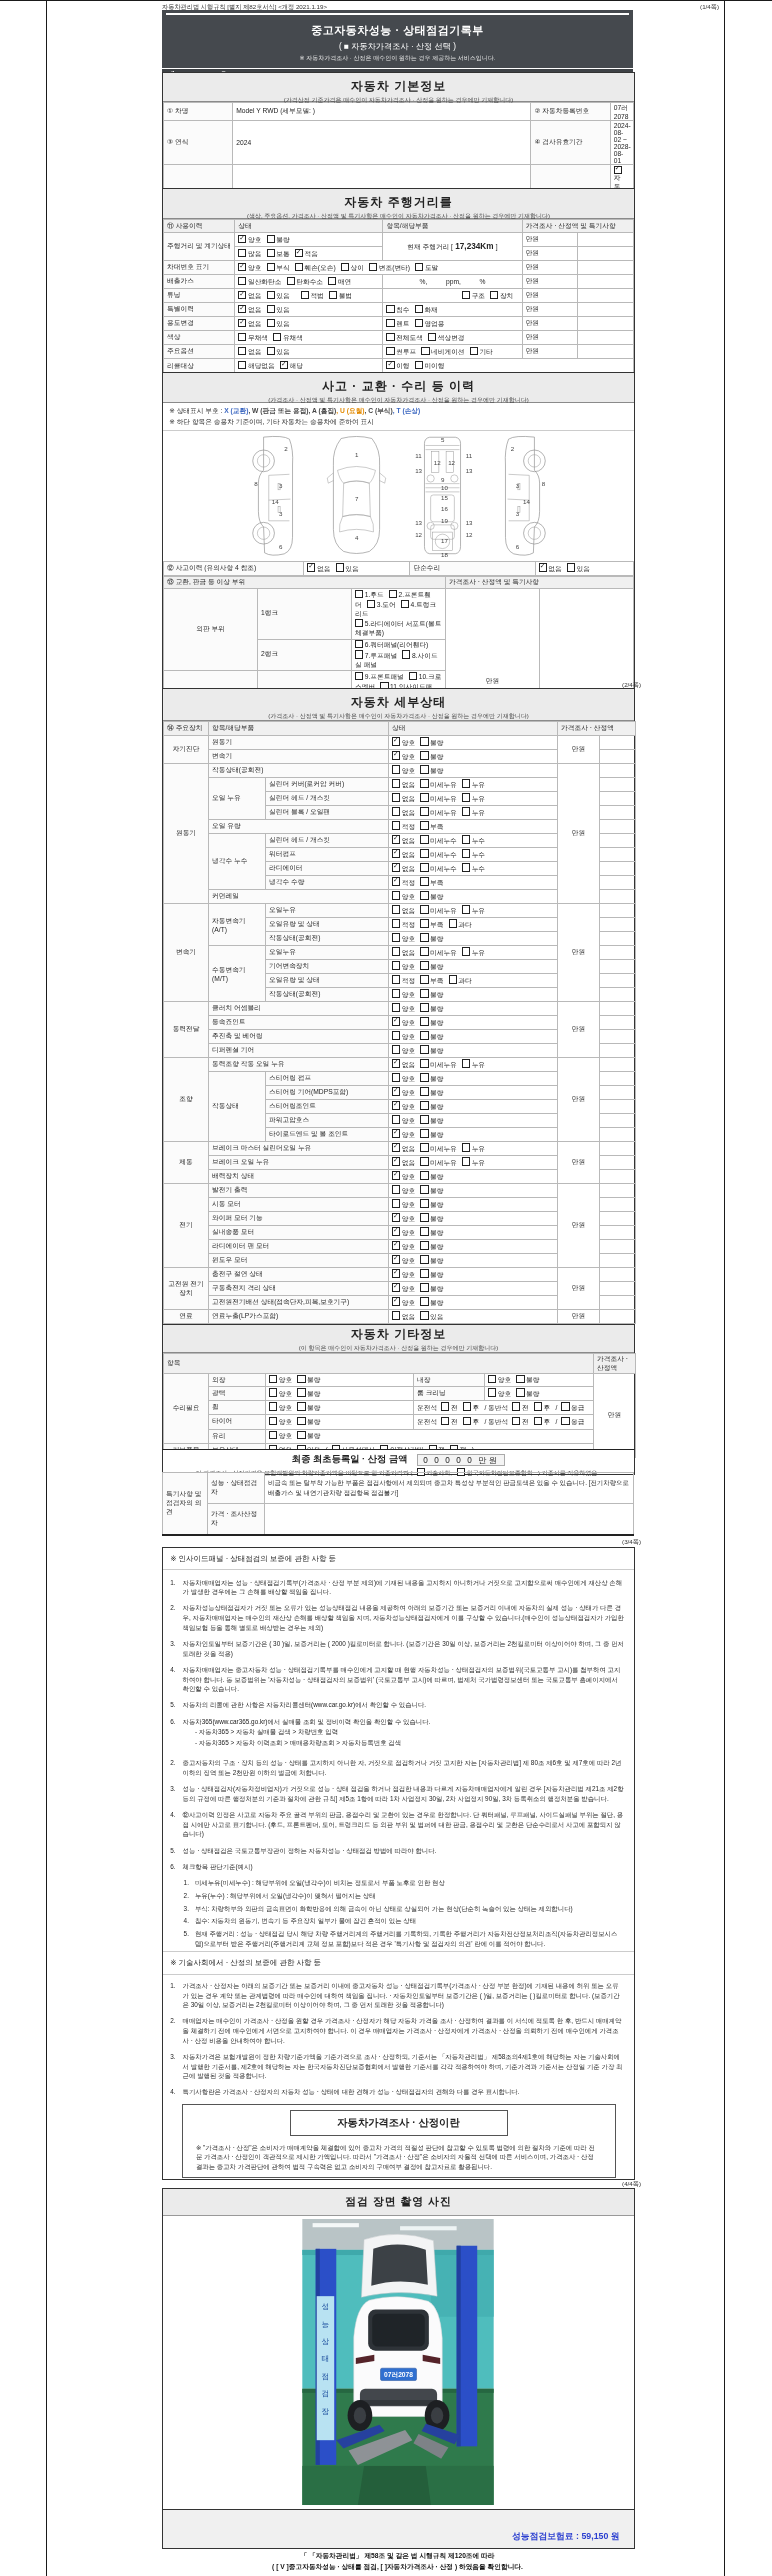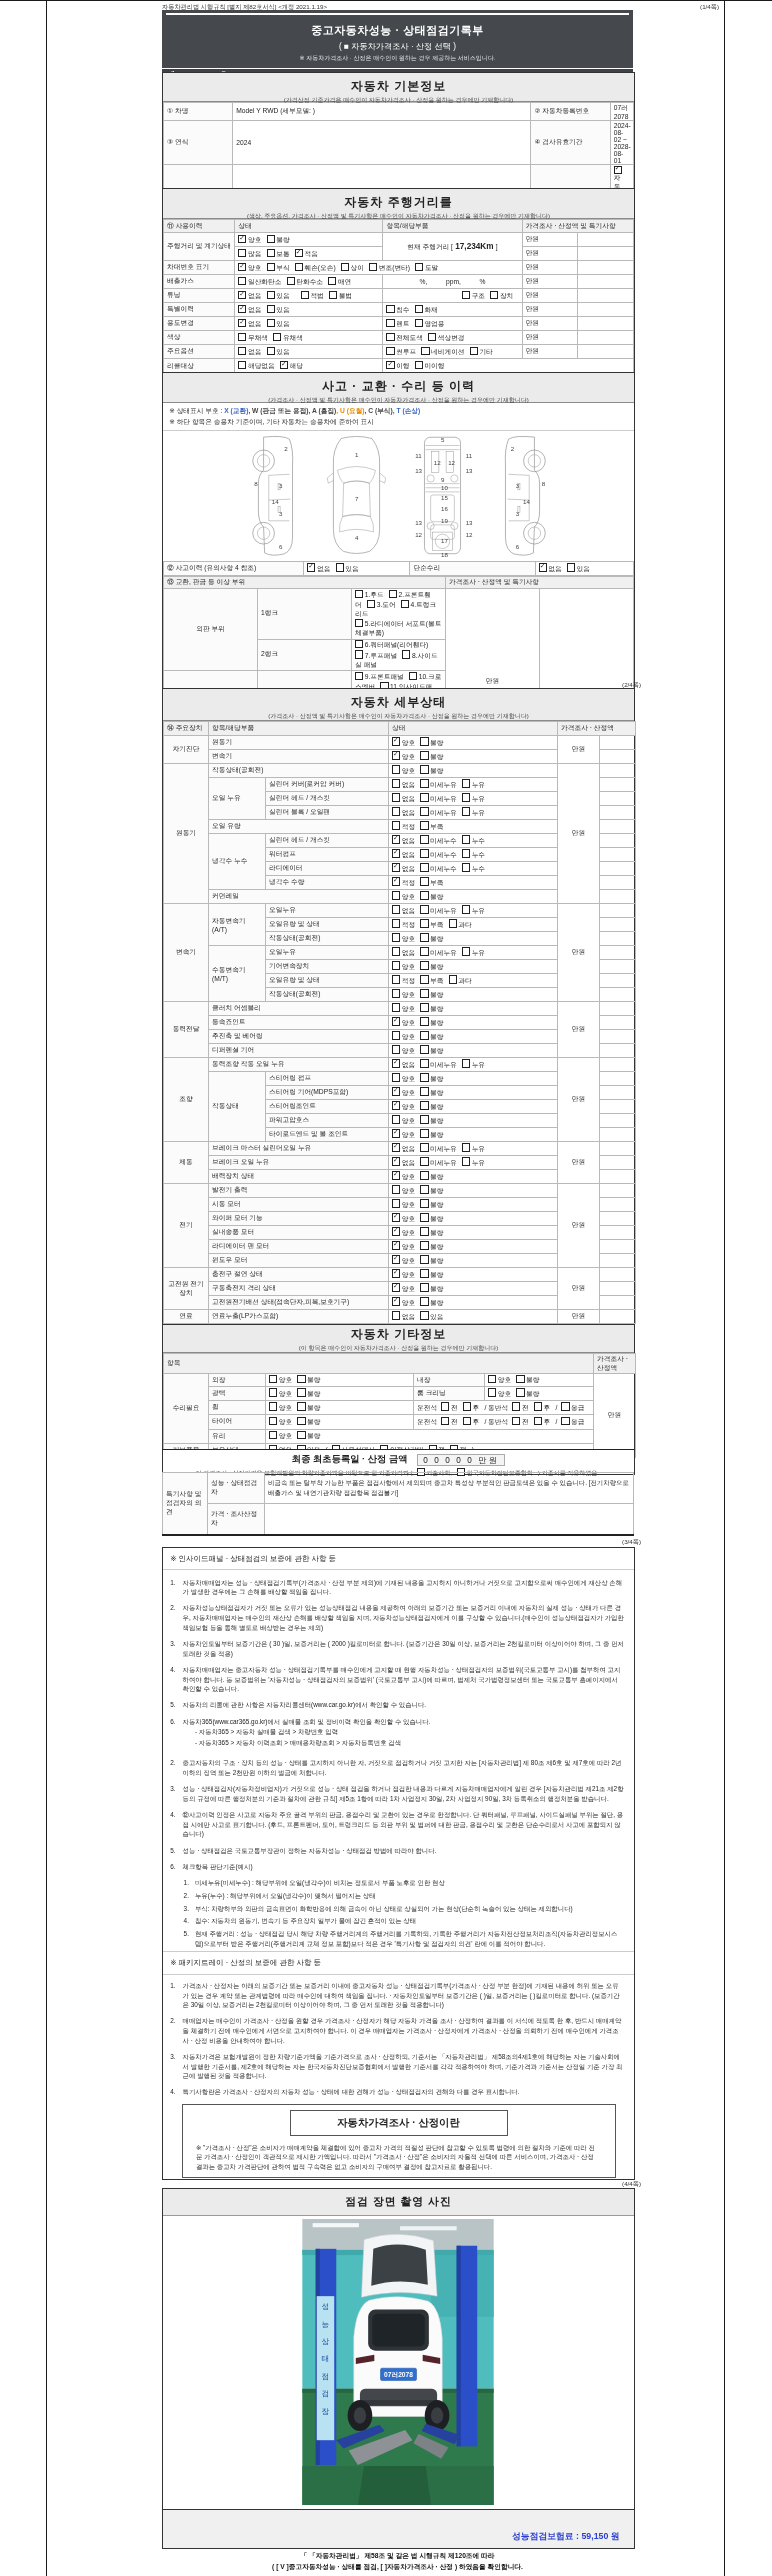--- a/index.html
+++ b/index.html
@@ -778,21 +778,21 @@
         </div>
         <div class="nsubh">
           <span class="n">4.</span>
           <span class="s">침수: 자동차의 원동기, 변속기 등 주요장치 일부가 물에 잠긴 흔적이 있는 상태</span>
         </div>
         <div class="nsubh">
           <span class="n">5.</span>
           <span class="s">현재 주행거리 : 성능 · 상태점검 당시 해당 차량 주행거리계의 주행거리를 기록하되, 기록한 주행거리가 자동차전산정보처리조직(자동차관리정보시스템)으로부터 받은 주행거리(주행거리계 교체 정보 포함)보다 적은 경우 '특기사항 및 점검자의 의견' 란에 이를 적어야 합니다.</span>
         </div>
       </div>
-    <div class="sub-head" style="border-top:0.5px solid #ccc">※ 패키지트레이 · 산정의 보증에 관한 사항 등</div>
+    <div class="sub-head" style="border-top:0.5px solid #ccc">※ 기술사회에서 · 산정의 보증에 관한 사항 등</div>
     <div class="nbody" id="noticeList3" style="padding-top:6.2px">
         <div class="ni">
           <span class="n">1.</span>
           <span class="s">가격조사 · 산정자는 아래의 보증기간 또는 보증거리 이내에 중고자동차 성능 · 상태점검기록부(가격조사 · 산정 부분 한정)에 기재된 내용에 허위 또는 오류가 있는 경우 계약 또는 관계법령에 따라 매수인에 대하여 책임을 집니다.  · 자동차인도일부터 보증기간은 (      )일, 보증거리는 (      )킬로미터로 합니다. (보증기간은 30일 이상, 보증거리는 2천킬로미터 이상이어야 하며, 그 중 먼저 도래한 것을 적용합니다)</span>
         </div>
         <div class="ni">
           <span class="n">2.</span>
           <span class="s">매매업자는 매수인이 가격조사 · 산정을 원할 경우 가격조사 · 산정자가 해당 자동차 가격을 조사 · 산정하여 결과를 이 서식에 적도록 한 후, 반드시 매매계약을 체결하기 전에 매수인에게 서면으로 고지하여야 합니다. 이 경우 매매업자는 가격조사 · 산정자에게 가격조사 · 산정을 의뢰하기 전에 매수인에게 가격조사 · 산정 비용을 안내하여야 합니다.</span>
         </div>
         <div class="ni">

